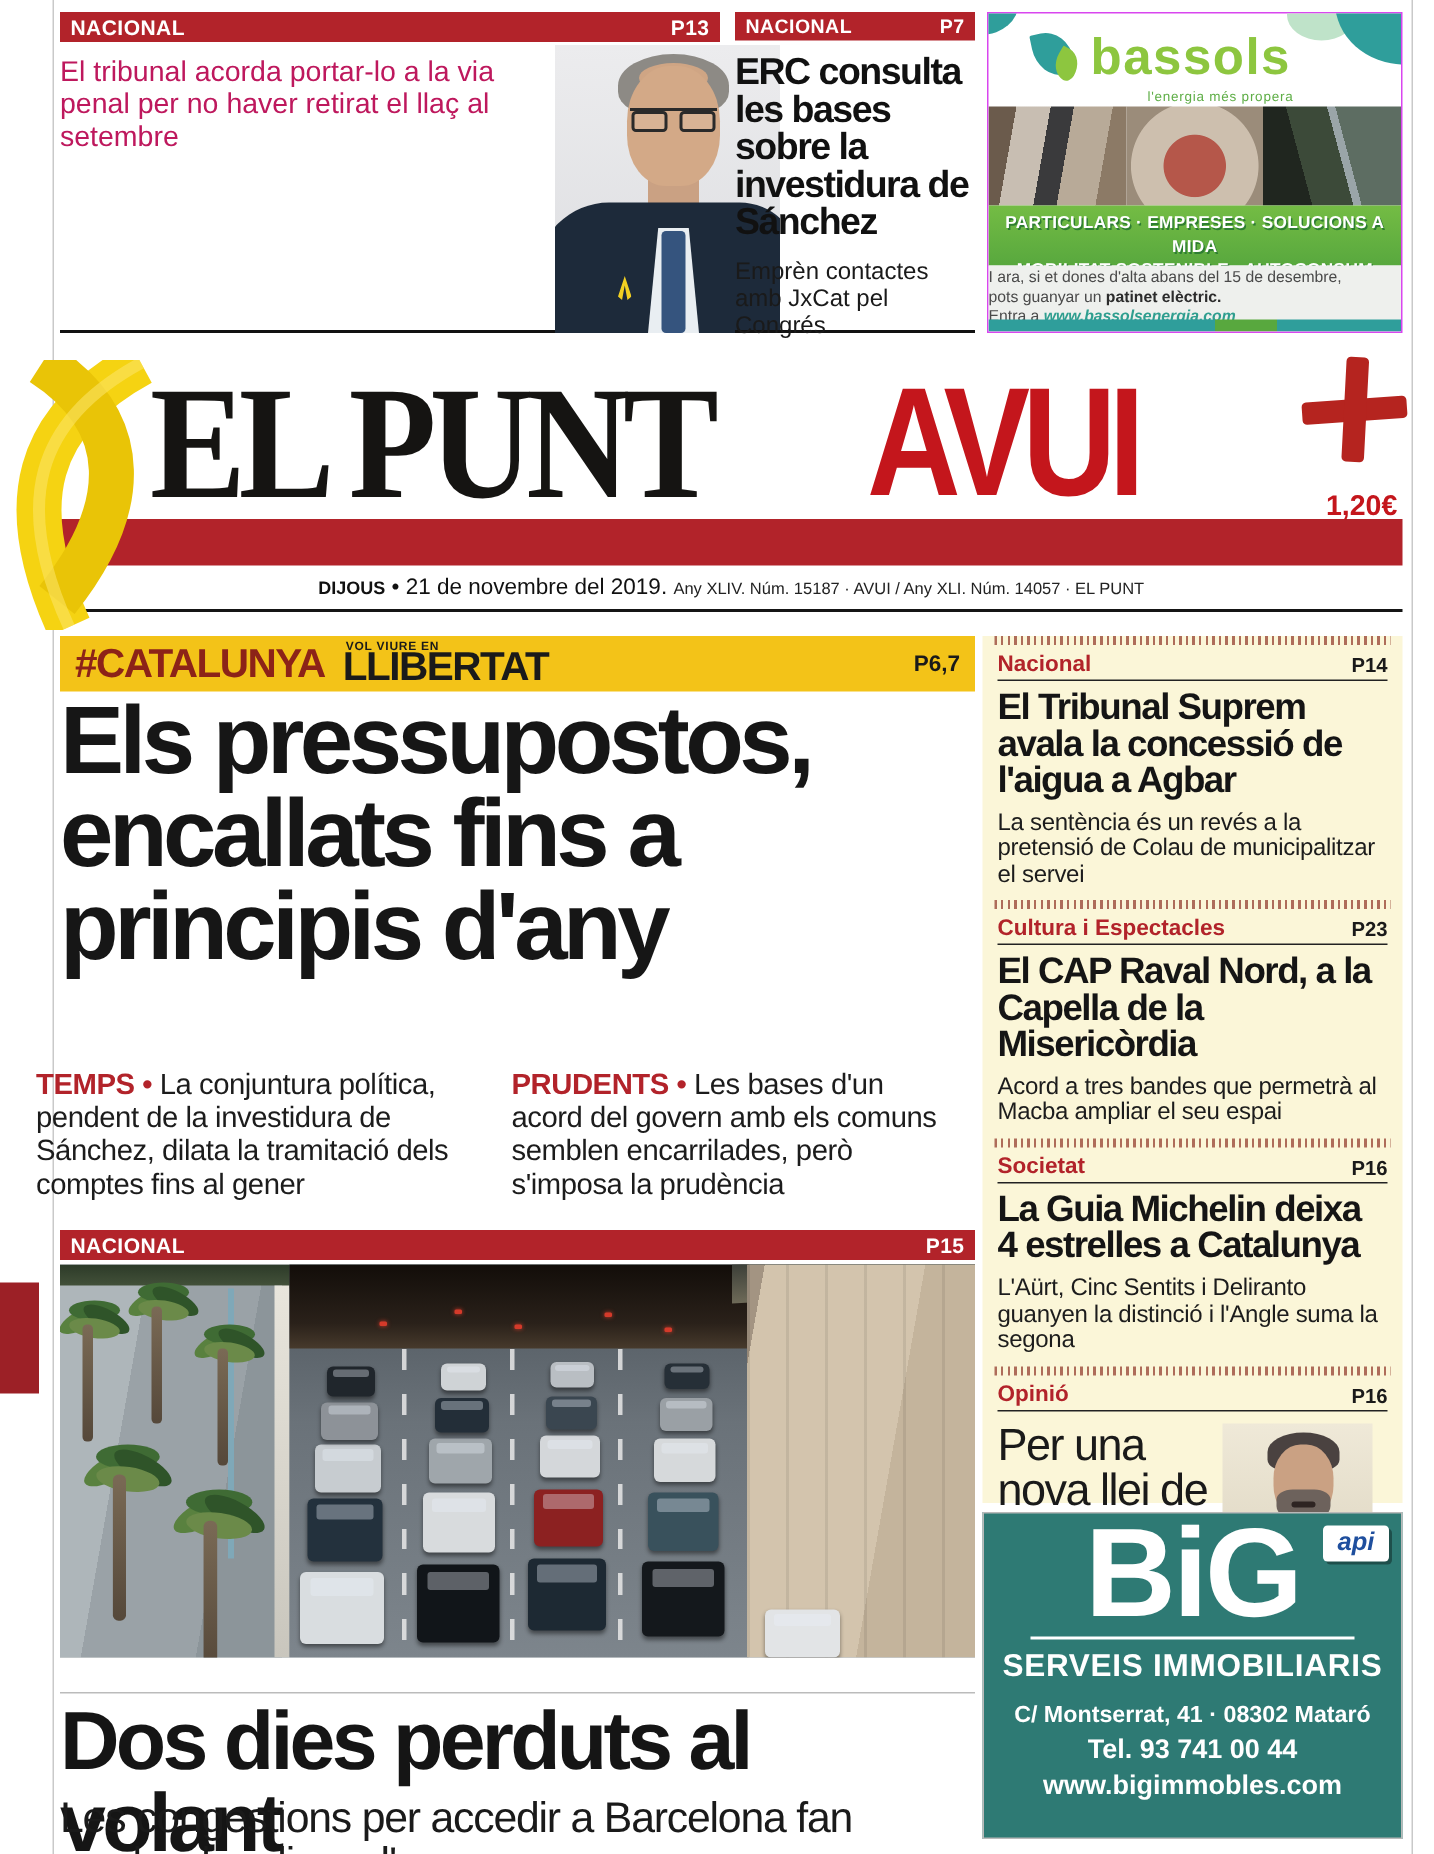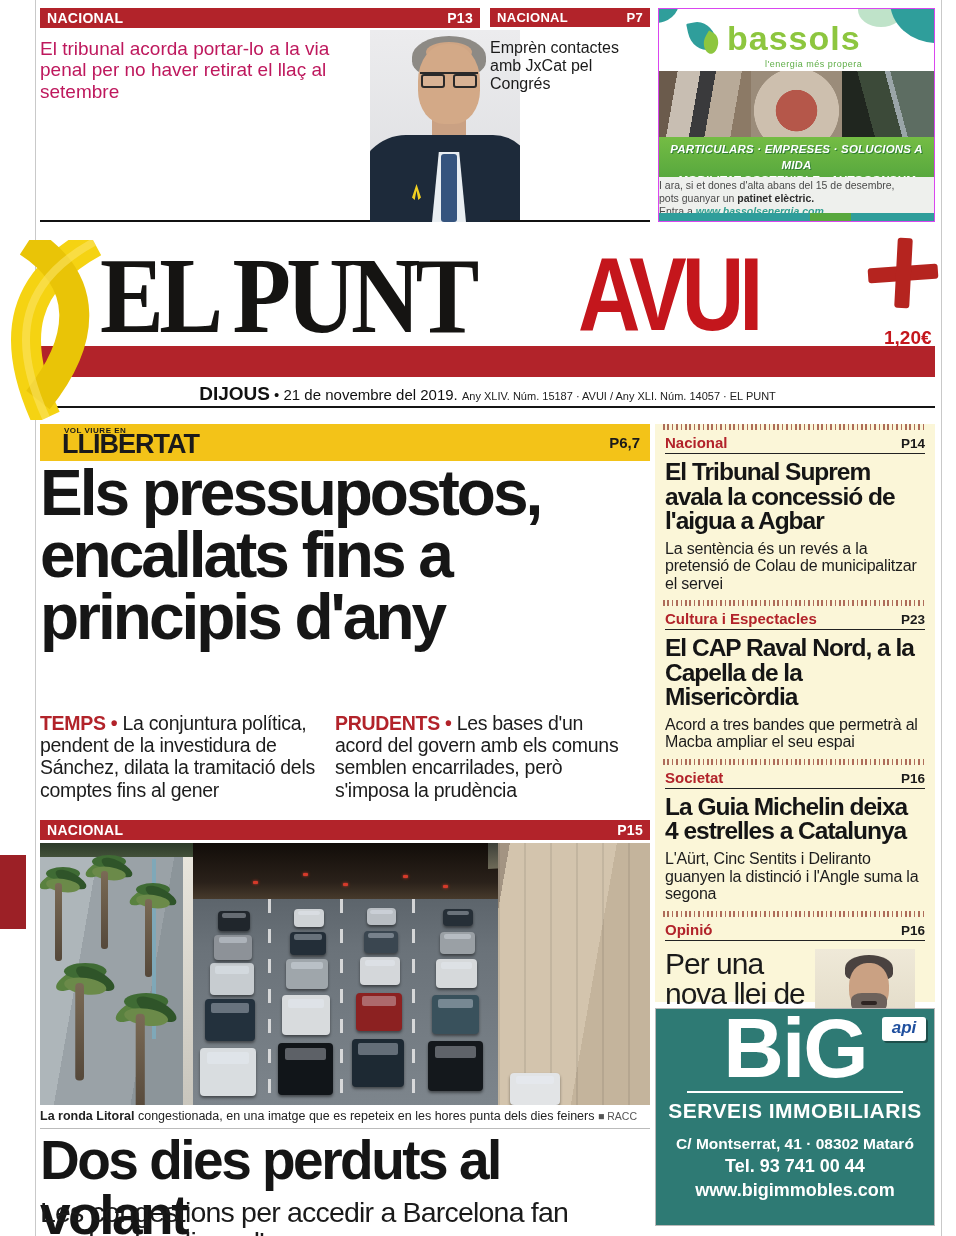--- a/index.html
+++ b/index.html
@@ -45,57 +45,57 @@
   .bassols .leaf1 { width:26px; height:30px; background:#2f9e9b; border-radius:4% 70% 30% 70%; transform:rotate(-12deg); }
   .bassols .leaf2 { width:16px; height:20px; background:#8dc63f; border-radius:4% 70% 30% 70%; transform:rotate(30deg); margin-left:-12px; margin-top:12px; }
   .bassols .brand { font-size:34px; font-weight:700; color:#8dc63f; letter-spacing:1px; margin-left:8px; line-height:1; }
   .bassols .tagline { position:absolute; left:106px; top:50px; font-size:9px; color:#5fae47; letter-spacing:.5px; }
   .bassols .photos { position:absolute; left:0; top:62px; width:100%; height:66px; display:flex; }
   .bassols .photos div { flex:1; }
   .bassols .ph1 { background:linear-gradient(100deg,#6b5b4c 0 18%,#c8beb2 18% 40%,#3a3a3c 40% 55%,#b8aa98 55% 80%,#8c7a66 80%); }
   .bassols .ph2 { background:radial-gradient(circle at 50% 60%, #b5574a 0 34%, #cdbfae 35% 70%, #9b8c7a 71%); }
   .bassols .ph3 { background:linear-gradient(75deg,#20261f 0 30%,#3c4a39 30% 55%,#9aa5a8 55% 60%,#5d6d62 60%); }
   .bassols .band { position:absolute; left:0; top:128px; width:100%; height:40px; background:linear-gradient(#74bc44,#58a83e);
-                   color:#fff; font-weight:700; font-style:italic; font-size:11.5px; text-align:center; padding-top:5px; line-height:1.35;
+                   color:#fff; font-weight:700; font-size:11.5px; text-align:center; padding-top:5px; line-height:1.35;
                    text-shadow:1px 1px 0 #2e7d32; letter-spacing:.2px;}
   .bassols .promo { position:absolute; left:0; top:168px; width:100%; height:38px; background:#eef0ed; text-align:left;
                     font-size:10.5px; color:#4a4a4a; line-height:1.25; padding-top:2px; }
   .bassols .promo b { color:#2c2c2c; }
   .bassols .promo .url { color:#2f9e8f; font-weight:700; font-style:italic; }
   .bassols .strip { position:absolute; left:0; bottom:0; width:100%; height:8px; background:linear-gradient(90deg,#2f9e9b 0 55%,#58a83e 55% 70%,#2f9e9b 70%); }
 
   
   .ribbon { left:-6px; top:240px; width:150px; height:180px; z-index:5; }
   .elpunt { left:100px; top:243px; font-family:"Liberation Serif", serif; font-weight:700; font-size:103px; line-height:1;
             letter-spacing:-5px; color:#151412; transform:scaleX(.93) scaleY(1.04); transform-origin:left top; z-index:3;}
   .avui { left:578px; top:243px; font-weight:900; font-size:103px; line-height:1; letter-spacing:-6px; color:#c4161c;
           transform:scaleX(.84); transform-origin:left top; z-index:3; }
   .plusmark { left:868px; top:238px; width:72px; height:72px; z-index:3; }
   .plusmark i { position:absolute; background:#b5241f; border-radius:3px; display:block; }
   .plusmark .h { left:0; top:28px; width:70px; height:15px; transform:rotate(-4deg); }
   .plusmark .v { left:28px; top:0; width:15px; height:70px; transform:rotate(3deg); }
   .price { left:884px; top:327px; font-size:19px; font-weight:700; color:#c4161c; z-index:4; }
   .redbar { left:40px; top:346px; width:895px; height:31px; background:#b2232a; z-index:2; }
   .dateline { left:40px; top:383px; width:895px; text-align:center; z-index:6; }
-  .dateline .day { font-weight:700; font-size:19px; }
+  .dateline .day { font-weight:700; font-size:12px; }
   .dateline .date { font-size:15px; }
   .dateline .ed { font-size:11px; color:#222; }
   .blackrule { left:40px; top:406px; width:895px; height:2px; background:#151515; }
 
   
   .banner { left:40px; top:424px; width:610px; height:37px; background:#f3c318; display:flex; align-items:center; padding:0 10px; }
   .banner .tag { color:#8c2318; font-weight:900; font-size:27px; letter-spacing:-1px; }
   .banner .stack { display:inline-block; margin-left:12px; line-height:1; }
   .banner .small { display:block; font-size:8px; font-weight:700; letter-spacing:.5px; color:#1a1a1a; margin-bottom:-2px; margin-left:2px;}
   .banner .big { display:block; font-size:27px; font-weight:900; letter-spacing:-1px; color:#1a1a1a; margin-top:-4px;}
   .banner .pref { margin-left:auto; font-weight:700; font-size:15px; color:#1a1a1a; }
 
   
   .leadhead { left:40px; top:462px; width:612px; font-size:64px; font-weight:900; line-height:.97; letter-spacing:-3px; color:#161616; }
-  .decks { left:40px; top:712px; width:612px; display:flex; }
+  .decks { left:24px; top:712px; width:612px; display:flex; gap:22px; }
   .decks .col { width:295px; font-size:19.5px; line-height:1.14; color:#1c1c1c; letter-spacing:-.3px;}
   .decks .lbl { color:#b2232a; font-weight:900; }
 
   
   .kick15 { left:40px; top:820px; width:610px; }
   .photo { left:40px; top:843px; width:610px; height:262px; background:#8f979c; overflow:hidden; }
   .photo .hedge { position:absolute; left:0; top:0; width:100%; height:16px; background:linear-gradient(#2c3a28,#46543c); }
   .photo .leftzone { position:absolute; left:0; top:14px; width:148px; bottom:0; background:linear-gradient(100deg,#aeb6ba 0 30%,#9aa2a7 30% 70%,#8c959a 70%); }
   .photo .median { position:absolute; left:143px; top:14px; width:10px; bottom:0; background:linear-gradient(#e8e5dc,#c9c6bd); }
   .photo .road { position:absolute; left:153px; top:0; width:306px; bottom:0; background:linear-gradient(#4d555c,#6a7279 40%,#7d858c); }
@@ -185,20 +185,21 @@
         </div>
       <div class="ribbonpin"></div>
     </div>
   </div>
 
   <div class="abs story2">
     <div class="kickbar">
       <span>NACIONAL</span>
       <span>P7</span>
     </div>
+    <h2>ERC consulta les bases sobre la investidura de Sánchez</h2>
     <div class="dek">Emprèn contactes amb JxCat pel Congrés</div>
   </div>
 
   <div class="abs bassols">
     <div class="blob-tr2"></div>
     <div class="blob-tr"></div>
     <div class="blob-r"></div>
     <div class="blob-tl"></div>
     <div class="logo">
       <div class="leaf1"></div>
@@ -235,20 +236,21 @@
       <i class="v"></i>
     </div>
   <div class="abs price">1,20€</div>
   <div class="abs redbar"></div>
   <div class="abs dateline">
     <span class="day">DIJOUS</span><span class="date"> • 21 de novembre del 2019. </span><span class="ed">Any XLIV. Núm. 15187 · AVUI / Any XLI. Núm. 14057 · EL PUNT</span>
   </div>
   <div class="abs blackrule"></div>
 
   <div class="abs banner">
+    <span class="tag">#CATALUNYA</span>
     <span class="stack">
       <span class="small">VOL VIURE EN</span>
       <span class="big">LLIBERTAT</span>
     </span>
     <span class="pref">P6,7</span>
   </div>
 
   <h1 class="abs leadhead">Els pressupostos, encallats fins a principis d'any</h1>
   <div class="abs decks">
     <div class="col"><span class="lbl">TEMPS • </span><span>La conjuntura política, pendent de la investidura de Sánchez, dilata la tramitació dels comptes fins al gener</span></div>
@@ -332,23 +334,20 @@
     <div class="car" style="left:324px;top:88px;width:34px;height:22px;background:#3a4650"></div>
     <div class="car" style="left:327px;top:65px;width:29px;height:17px;background:#b9bec3"></div>
     <div class="car" style="left:388px;top:198px;width:55px;height:50px;background:#14181c"></div>
     <div class="car" style="left:392px;top:152px;width:47px;height:39px;background:#39515c"></div>
     <div class="car" style="left:396px;top:116px;width:41px;height:29px;background:#d6d9db"></div>
     <div class="car" style="left:400px;top:89px;width:35px;height:22px;background:#9aa0a5"></div>
     <div class="car" style="left:403px;top:66px;width:30px;height:17px;background:#262f37"></div>
     <div class="car" style="left:470px;top:230px;width:50px;height:32px;background:#e2e4e6"></div>
   </div>
 
-  <div class="abs caption">
-    <b>La ronda Litoral</b><span> congestionada, en una imatge que es repeteix en les hores punta dels dies feiners </span><span class="credit">■</span><span class="credit"> RACC</span>
-  </div>
   <div class="abs thinrule"></div>
   <h1 class="abs dosdies">Dos dies perduts al volant</h1>
   <div class="abs dossub">Les congestions per accedir a Barcelona fan perdre dos dies a l'any</div>
 
   <div class="abs sidebar">
     <div class="dotrule"></div>
 
     <div class="sb-item">
       <div class="sb-kickrow">
         <span class="sb-kick">Nacional</span>

